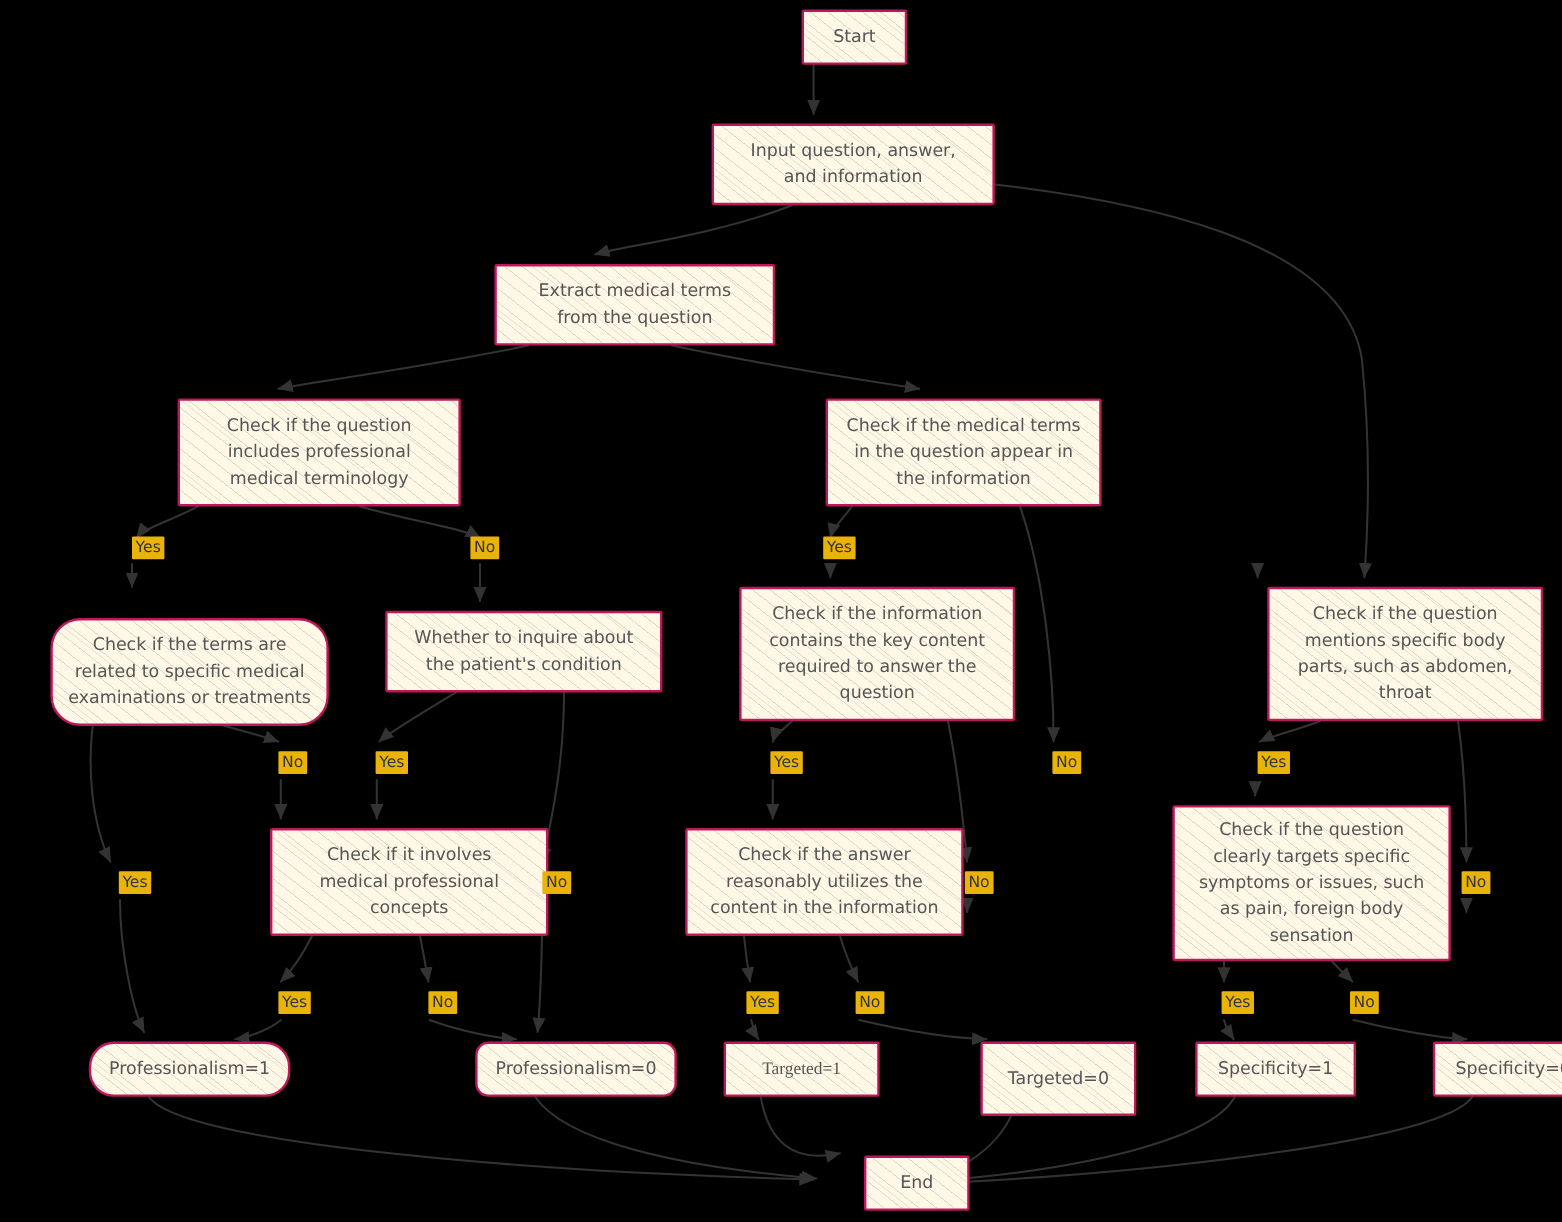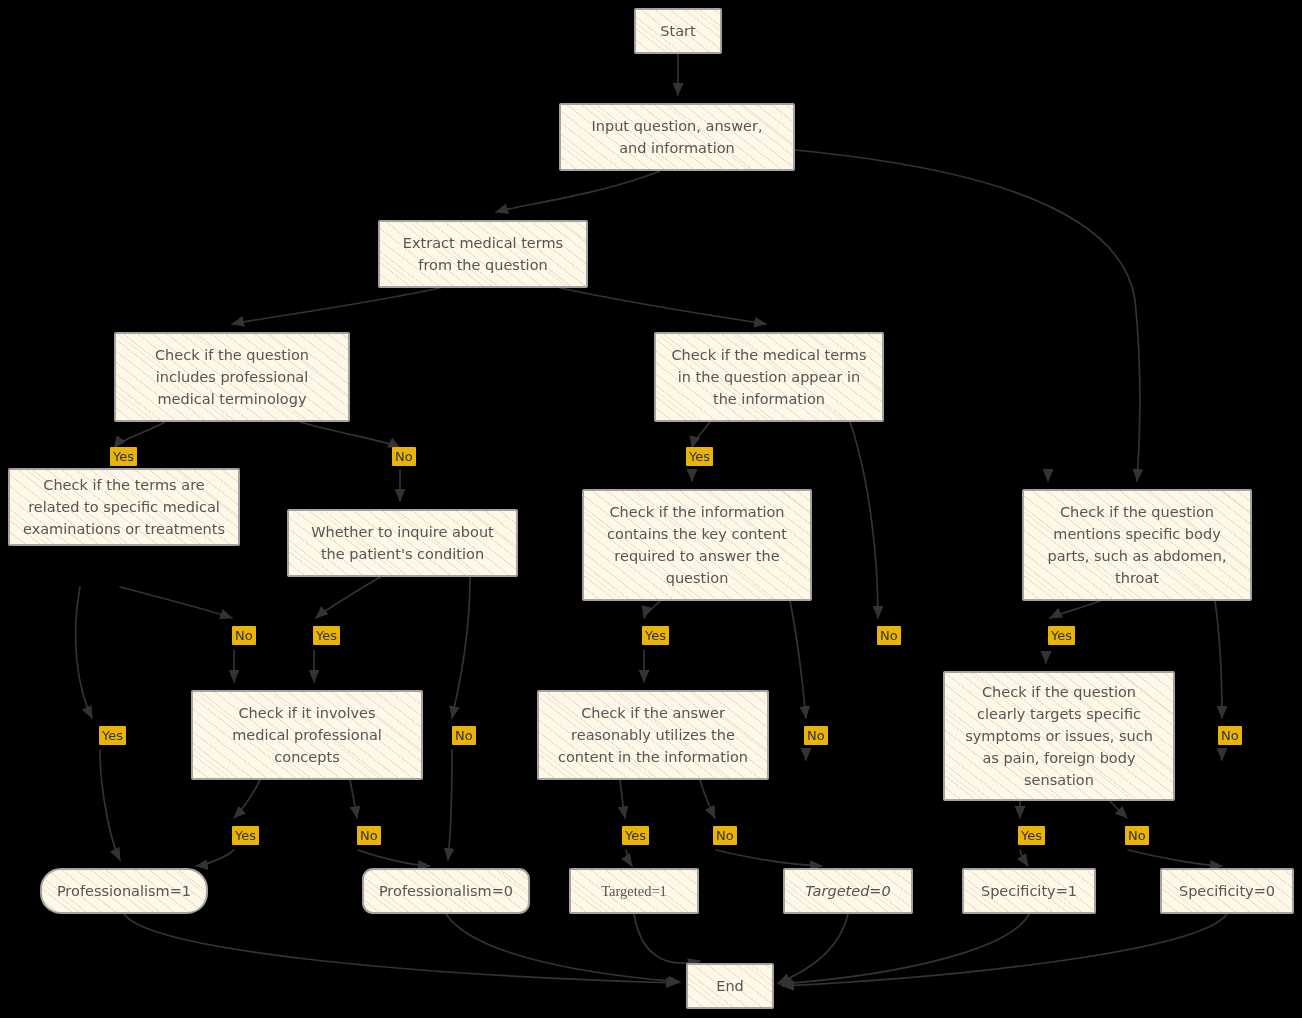--- a/index.html
+++ b/index.html
@@ -19,31 +19,32 @@
     position: absolute;
     left: 0; top: 0;
     width: 1302px;
     height: 1018px;
     pointer-events: none;
   }
   .node {
     position: absolute;
     box-sizing: border-box;
     background: #FFF8E7;
-    border: 2px solid #a3a3a3;
+    border: 2px solid #be185d;
     border-radius: 2px;
     color: #555555;
     font-size: 14.5px;
     line-height: 22px;
     text-align: center;
     display: flex;
     align-items: center;
     justify-content: center;
     padding: 4px 8px;
     overflow: hidden;
+    margin-left: 34px;
   }
   .node .label {
     display: block;
     width: 100%;
     white-space: pre-line;
   }
   
   .node::before {
     content: "";
     position: absolute;
@@ -136,35 +137,35 @@
   </svg>
 
   <div id="nodes-layer">
       <div class="node" style="left: 634px; top: 8px; width: 88px; height: 46px;">
         <span class="label">Start</span>
       </div>
       <div class="node" style="left: 559px; top: 103px; width: 236px; height: 68px;">
         <span class="label">Input question, answer,
 and information</span>
       </div>
-      <div class="node" style="left: 378px; top: 220px; width: 210px; height: 68px;">
+      <div class="node" style="left: 378px; top: 220px; width: 234px; height: 68px;">
         <span class="label">Extract medical terms
 from the question</span>
       </div>
       <div class="node" style="left: 114px; top: 332px; width: 236px; height: 90px;">
         <span class="label">Check if the question
 includes professional
 medical terminology</span>
       </div>
       <div class="node" style="left: 654px; top: 332px; width: 230px; height: 90px;">
         <span class="label">Check if the medical terms
 in the question appear in
 the information</span>
       </div>
-      <div class="node" style="left: 8px; top: 468px; width: 232px; height: 78px;">
+      <div class="node" style="left: 8px; top: 515px; width: 232px; height: 90px; border-radius: 25px;">
         <span class="label">Check if the terms are
 related to specific medical
 examinations or treatments</span>
       </div>
       <div class="node" style="left: 287px; top: 509px; width: 231px; height: 68px;">
         <span class="label">Whether to inquire about
 the patient's condition</span>
       </div>
       <div class="node" style="left: 582px; top: 489px; width: 230px; height: 112px;">
         <span class="label">Check if the information
@@ -197,21 +198,21 @@
       </div>
       <div class="node" style="left: 40px; top: 868px; width: 168px; height: 46px; border-radius: 21px;">
         <span class="label">Professionalism=1</span>
       </div>
       <div class="node" style="left: 362px; top: 868px; width: 168px; height: 46px; border-radius: 11px;">
         <span class="label">Professionalism=0</span>
       </div>
       <div class="node" style="left: 569px; top: 868px; width: 130px; height: 46px; font-family: Liberation Serif, serif;">
         <span class="label">Targeted=1</span>
       </div>
-      <div class="node" style="left: 783px; top: 868px; width: 130px; height: 46px; font-style: italic;">
+      <div class="node" style="left: 783px; top: 868px; width: 130px; height: 62px;">
         <span class="label">Targeted=0</span>
       </div>
       <div class="node" style="left: 962px; top: 868px; width: 134px; height: 46px;">
         <span class="label">Specificity=1</span>
       </div>
       <div class="node" style="left: 1160px; top: 868px; width: 134px; height: 46px;">
         <span class="label">Specificity=0</span>
       </div>
       <div class="node" style="left: 686px; top: 963px; width: 88px; height: 46px;">
         <span class="label">End</span>

